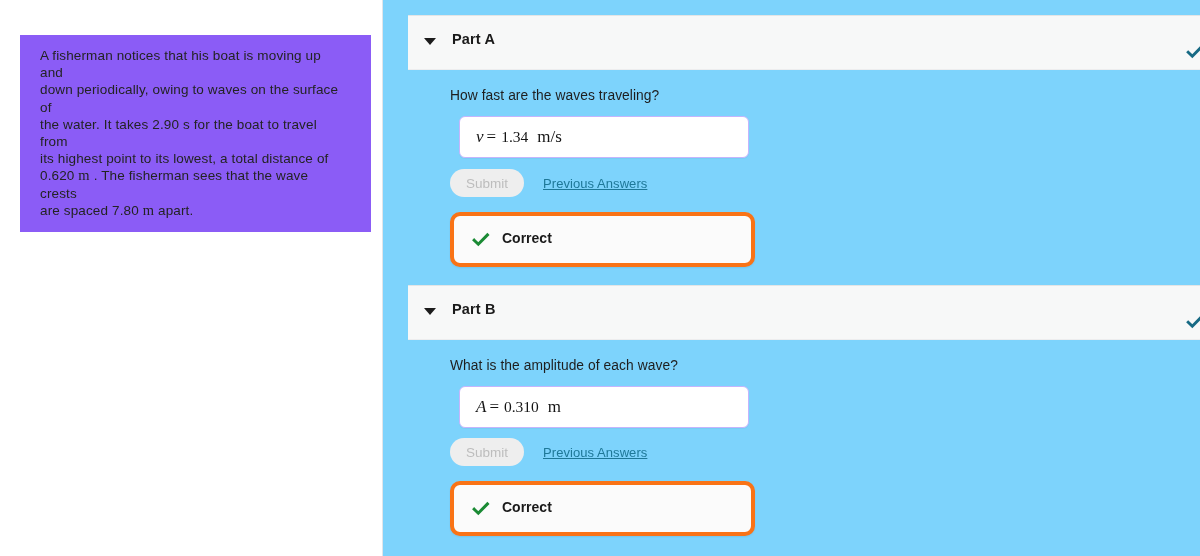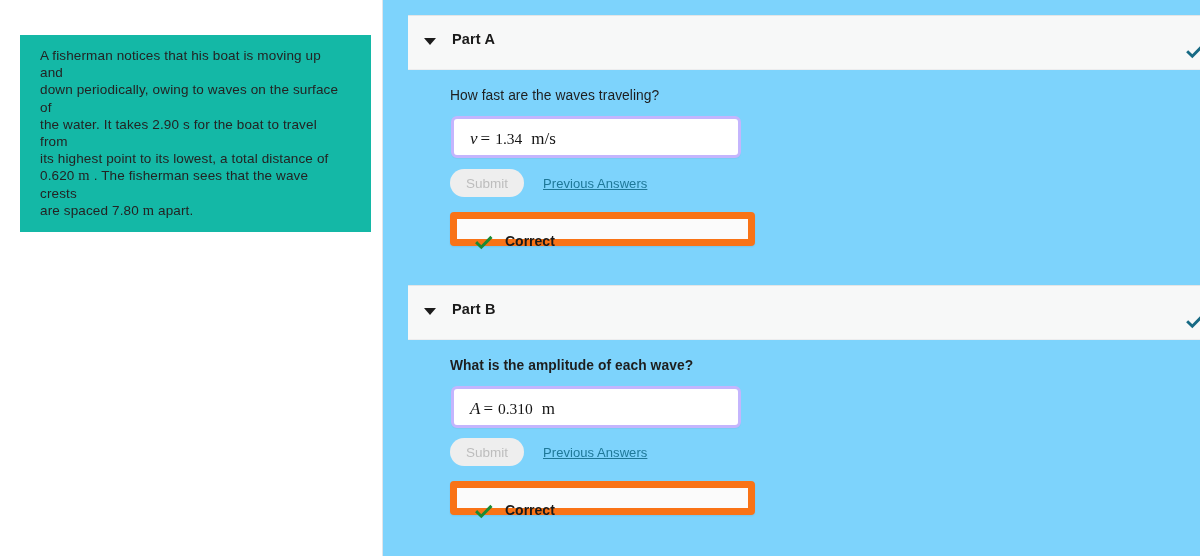--- a/index.html
+++ b/index.html
@@ -25,21 +25,21 @@
     width: 382px;
     height: 556px;
     background: #ffffff;
   }
   #problem-card {
     position: absolute;
     left: 20px;
     top: 35px;
     width: 351px;
     box-sizing: border-box;
-    background: #14b8a6;
+    background: #8b5cf6;
     padding: 12px 28px 13px 20px;
   }
   #problem-text {
     font-size: 13.5px;
     line-height: 17.2px;
     color: #232323;
     margin: 0;
     letter-spacing: 0.01em;
   }
   .mathunit {
@@ -112,26 +112,26 @@
   .question-text {
     position: absolute;
     left: 67px;
     font-size: 13.8px;
     color: #1e1e1e;
     letter-spacing: 0.005em;
     white-space: nowrap;
   }
   .answer-box {
     position: absolute;
-    left: 68px;
+    left: 76px;
     width: 290px;
     height: 42px;
     box-sizing: border-box;
     background: #ffffff;
-    border: 3px solid #c4b5fd;
+    border: 1px solid #c4b5fd;
     border-radius: 6px;
     box-shadow: 0 1px 1px rgba(0,0,0,0.035);
   }
   .answer-math {
     position: absolute;
     left: 16px;
     top: 10px;
     font-family: "Liberation Serif", serif;
     font-size: 17px;
     color: #141414;
@@ -177,25 +177,25 @@
     color: #1e7898;
     text-decoration: underline;
     cursor: pointer;
     letter-spacing: 0.005em;
   }
 
   .correct-box {
     position: absolute;
     left: 67px;
     width: 305px;
-    height: 34px;
+    height: 55px;
     box-sizing: border-box;
     background: #fbfbfb;
-    border: 7px solid #f97316;
-    border-radius: 4px;
+    border: 4px solid #f97316;
+    border-radius: 10px;
     box-shadow: 0 1px 2px rgba(0,0,0,0.07);
   }
   .correct-check {
     position: absolute;
     left: 18px;
     top: 15px;
     width: 18px;
     height: 18px;
   }
   .correct-label {
@@ -256,21 +256,21 @@
     <span class="part-caret"></span>
     <span class="part-title">Part B</span>
     <span class="band-check">
       <svg width="18" height="18" viewBox="0 0 18 18">
         <path d="M2.2 9.2 L6.3 13.2 L15.4 3.9" fill="none" stroke="#176a84" stroke-width="2.9" stroke-linecap="square" stroke-linejoin="miter"></path>
       </svg>
     </span>
   </div>
 
   <div class="part-body">
-    <div class="question-text" style="top:358px;font-weight:bold;">What is the amplitude of each wave?</div>
+    <div class="question-text" style="top:358px;">What is the amplitude of each wave?</div>
 
     <div class="answer-box" style="top:386px;border-radius:6px;">
       <span class="answer-math">
         <span class="sym">A</span><span class="eq">=</span><span class="num">0.310</span><span class="unit">m</span>
       </span>
     </div>
 
     <button class="submit-btn" style="top:438px;" disabled="">Submit</button>
     <span class="prev-answers" style="top:445px;">Previous Answers</span>
 

